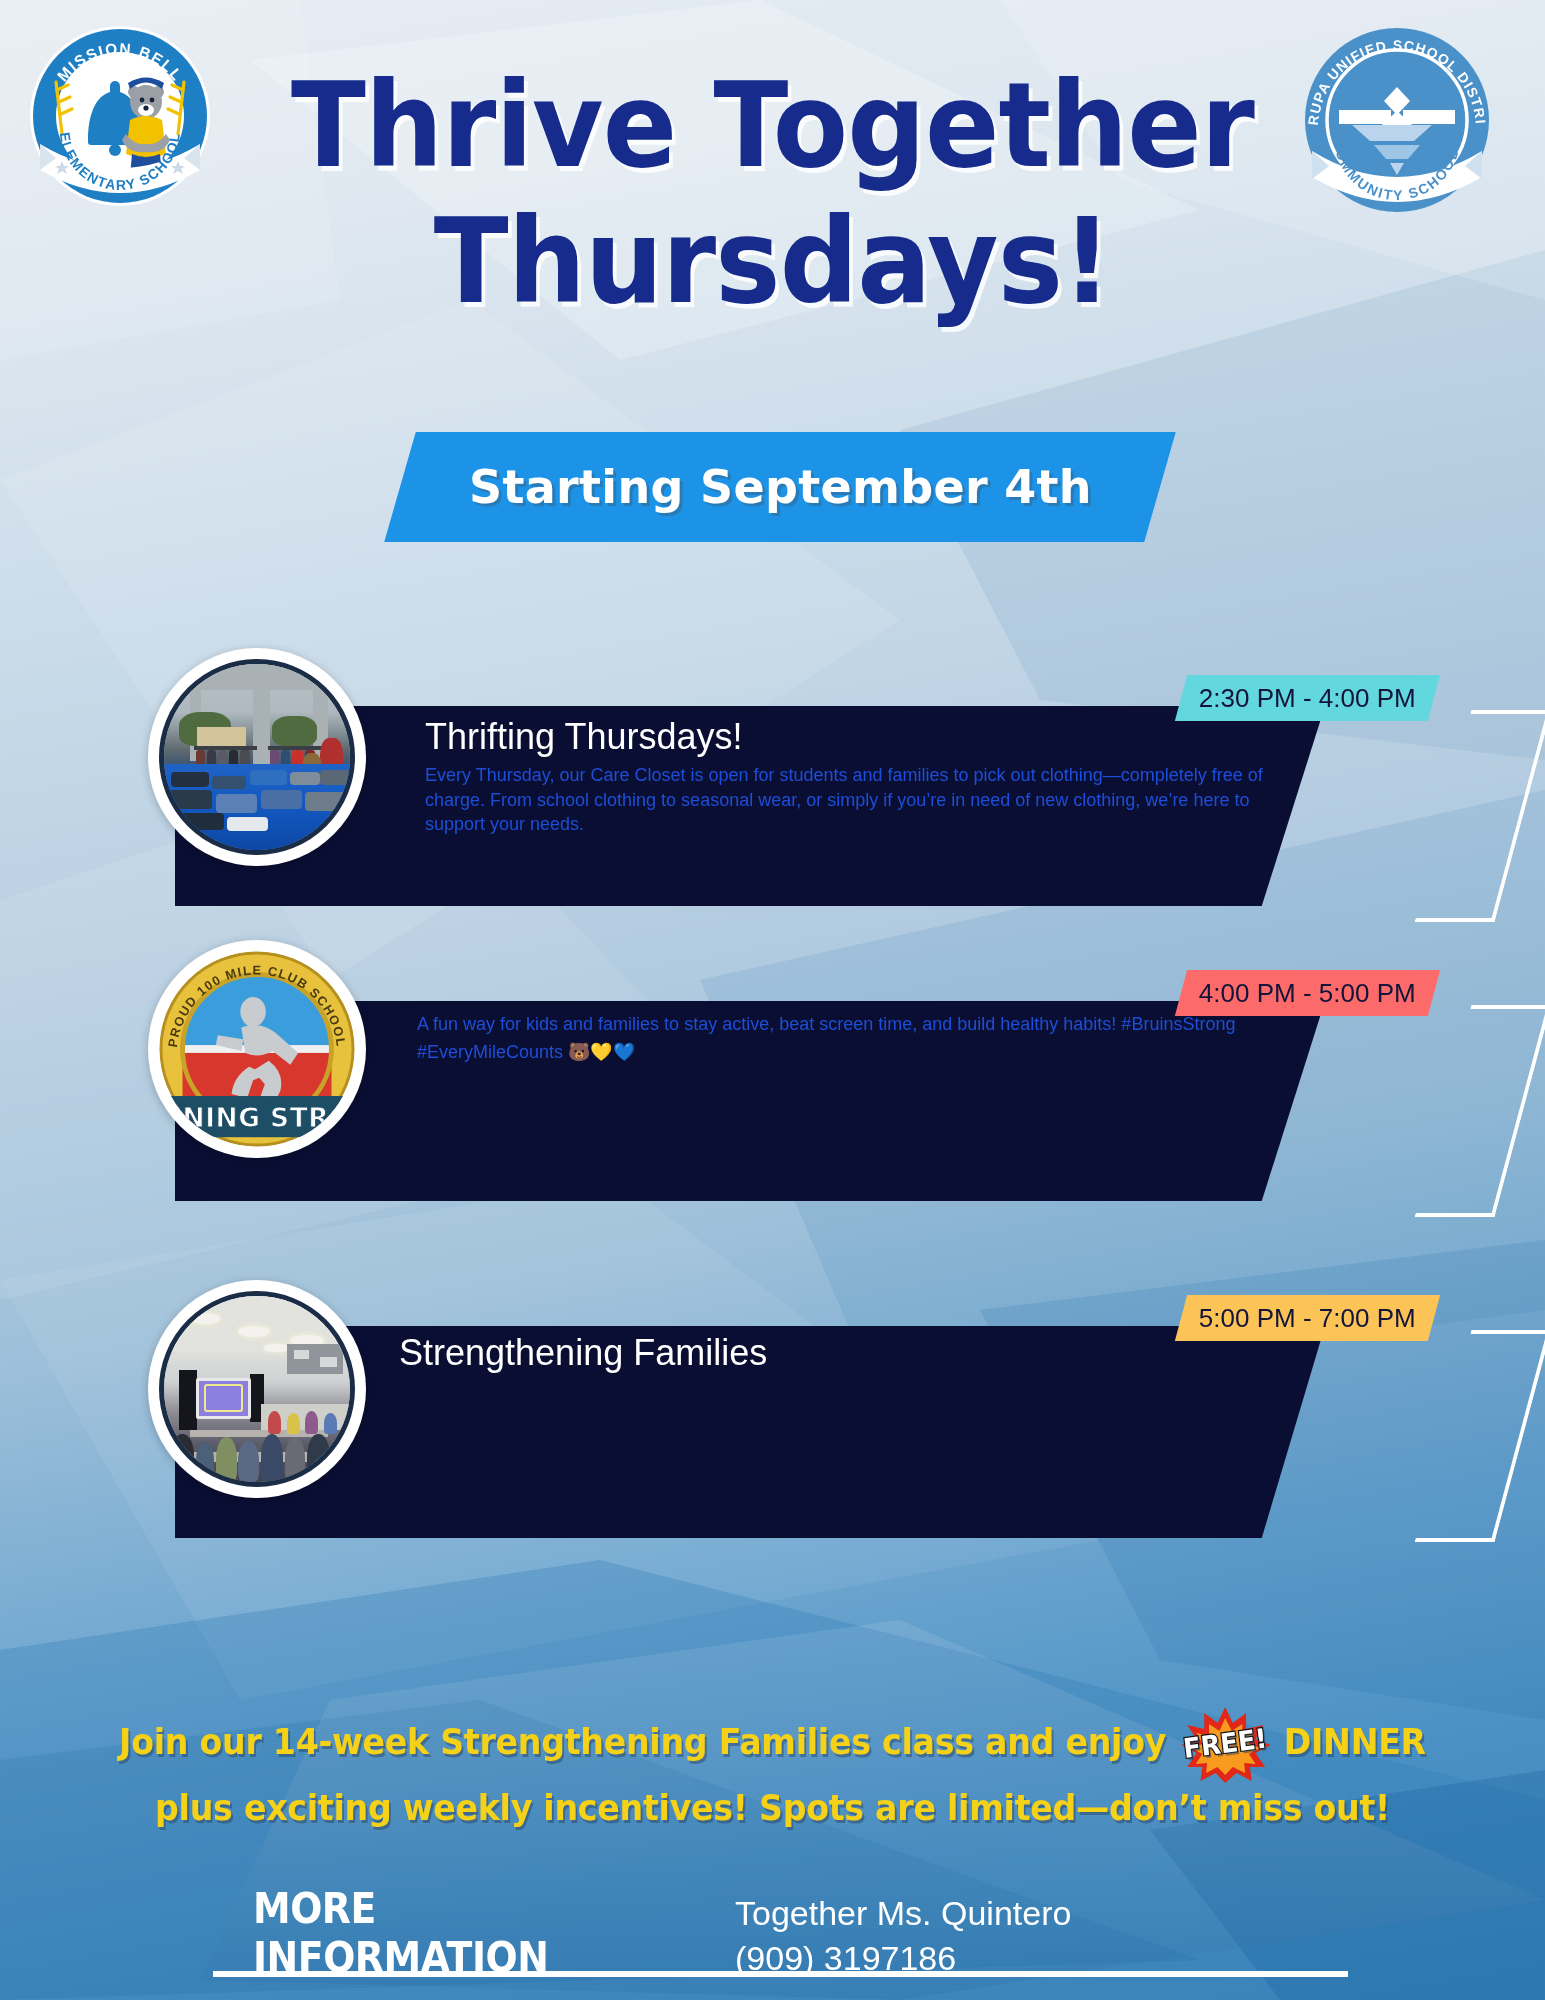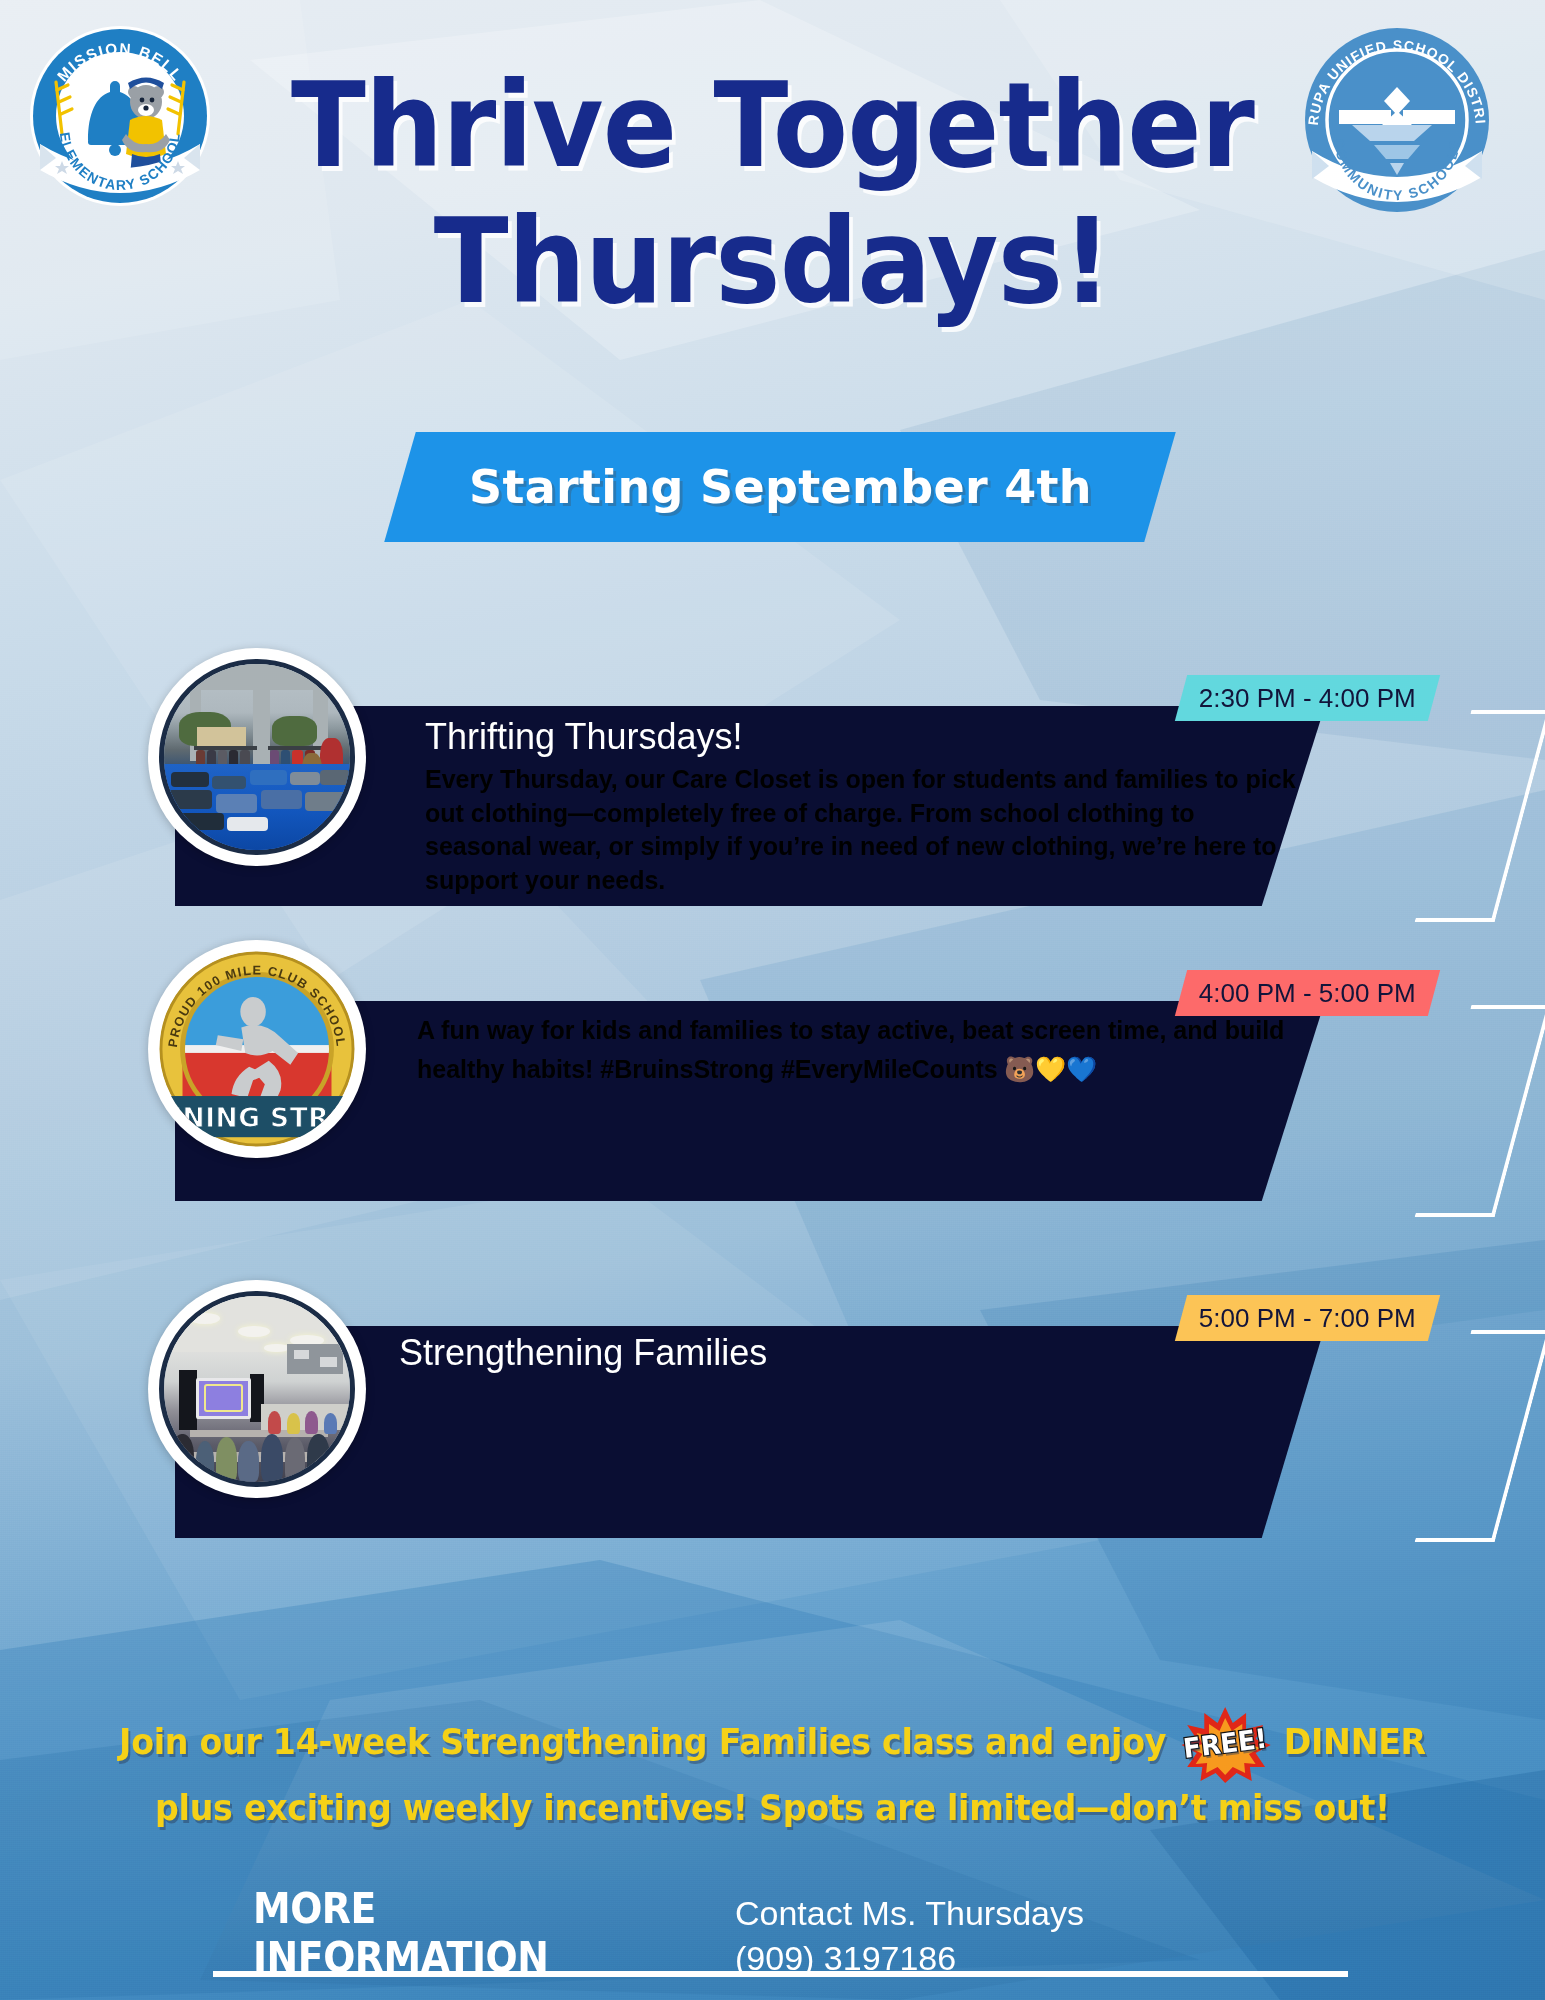--- a/index.html
+++ b/index.html
@@ -75,21 +75,21 @@
   }
   .card .body{
     position:absolute; left:250px; top:16px; width:880px; height:212px;
     z-index:5; padding-top:10px;
   }
   .card-title{
     color:#ffffff; font-weight:400; font-size:36px; line-height:1.15;
     font-family:"Liberation Sans", sans-serif; margin-bottom:6px;
   }
   .card-desc{
-    color:#000000; font-weight:700; font-size:25px; line-height:1.34;
+    color:#1d4ed8; font-weight:400; font-size:18px; line-height:1.34;
     font-family:"Liberation Sans", sans-serif;
   }
   .time-badge{
     position:absolute; z-index:7; height:46px;
     display:flex; align-items:center; justify-content:center;
     transform:skewX(-15deg);
     padding:0 18px;
   }
   .time-badge span{
     transform:skewX(15deg);
@@ -457,17 +457,17 @@
   </div>
   <div class="promo-line">plus exciting weekly incentives! Spots are limited—don’t miss out!</div>
 </div>
 
 <div class="footer">
   <div class="more-info">
     <div>MORE</div>
     <div>INFORMATION</div>
   </div>
   <div class="contact">
-    <div>Contact Ms. Thursdays</div>
+    <div>Together Ms. Quintero</div>
     <div>(909) 3197186</div>
   </div>
 </div>
 <div class="rule"></div>
 
 </body></html>

